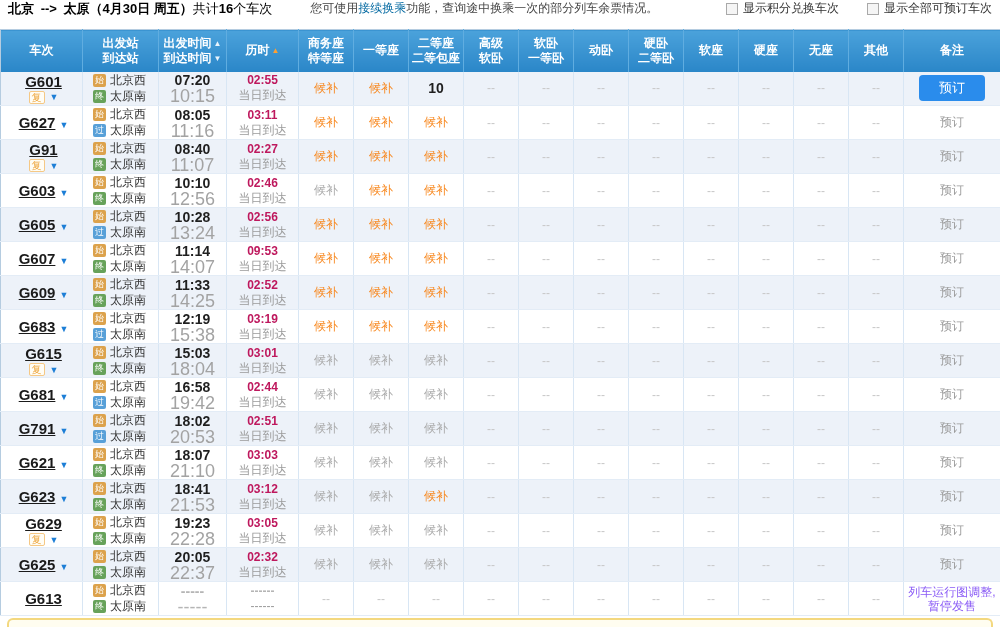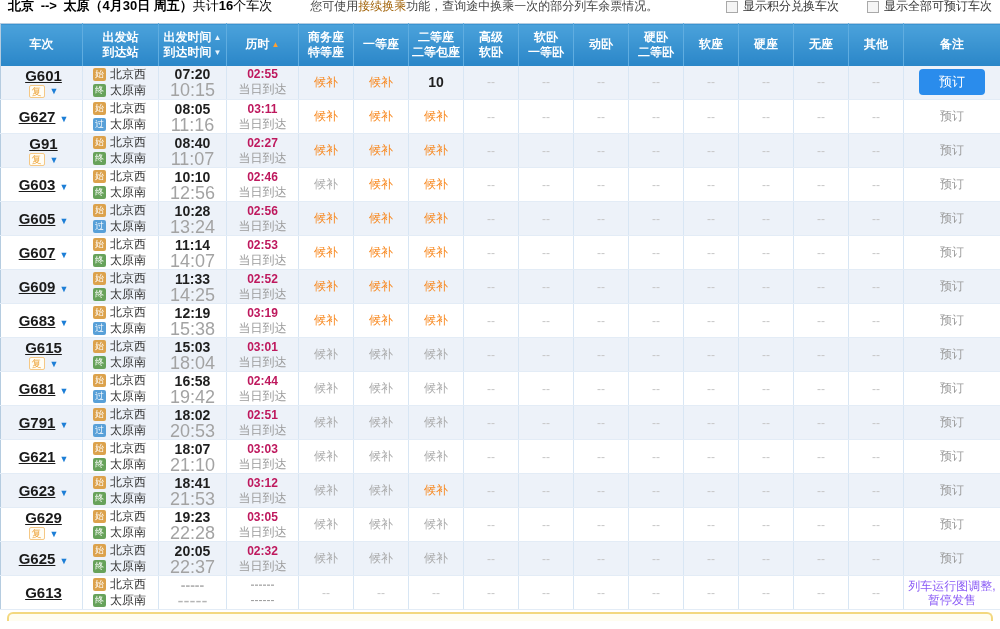--- a/index.html
+++ b/index.html
@@ -1,25 +1,25 @@
 <!DOCTYPE html>
 <html><head>
 <meta charset="utf-8">
 <style>
   * { box-sizing: border-box; margin: 0; padding: 0; }
   html, body { width: 1000px; background: #fff; font-family: "Liberation Sans", "DejaVu Sans", sans-serif; }
   .page { width: 1000px; height: 629px; overflow: hidden; }
 
   
-  .topbar { height: 23px; display: flex; align-items: flex-end; padding: 8px 8px; font-size: 12px; color: #333; }
+  .topbar { height: 29px; display: flex; align-items: flex-start; padding: 0 8px; font-size: 12px; color: #333; }
   .route { font-size: 13px; color: #000; white-space: nowrap; }
   .route b { font-weight: bold; }
   .route .sp { margin: 0 3px; }
   .tip { margin-left: 38px; font-size: 12px; color: #444; white-space: nowrap; }
-  .tip-link { color: #a16207; text-decoration: none; cursor: pointer; }
+  .tip-link { color: #0369a1; text-decoration: none; cursor: pointer; }
   .checks { margin-left: auto; display: flex; align-items: center; gap: 28px; white-space: nowrap; }
   .chk { display: flex; align-items: center; font-size: 12px; color: #333; cursor: pointer; }
   .cb { width: 12px; height: 12px; border: 1px solid #a9a9a9; background: #f5f5f5; display: inline-block; margin-right: 5px; }
 
   
   table { width: 100%; border-collapse: collapse; table-layout: fixed; border: 1px solid #b5cce0; }
   col.w-train { width: 82px; } col.w-station { width: 76px; } col.w-time { width: 68px; }
   col.w-dur { width: 72px; } col.w-seat { width: 55px; } col.w-remark { width: 97px; }
 
   thead th { height: 42px; background: linear-gradient(180deg, #4ba2db 0%, #2a86c8 100%);
@@ -392,21 +392,21 @@
             <div class="st-line">
               <span class="st-icon ic-end">终</span>
               <span class="st-name">太原南</span>
             </div>
           </td>
           <td class="c-time">
             <div class="dep">11:14</div>
             <div class="arr">14:07</div>
           </td>
           <td class="c-dur">
-            <div class="dur">02:53</div>
+            <div class="dur">09:53</div>
             <div class="dur-note">当日到达</div>
           </td>
           <td class="c-seat s-o">候补</td>
           <td class="c-seat s-o">候补</td>
           <td class="c-seat s-o">候补</td>
           <td class="c-seat s-d">--</td>
           <td class="c-seat s-d">--</td>
           <td class="c-seat s-d">--</td>
           <td class="c-seat s-d">--</td>
           <td class="c-seat s-d">--</td>

